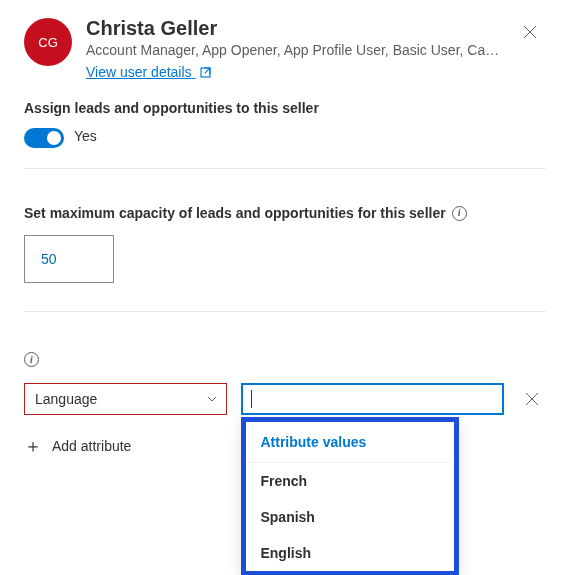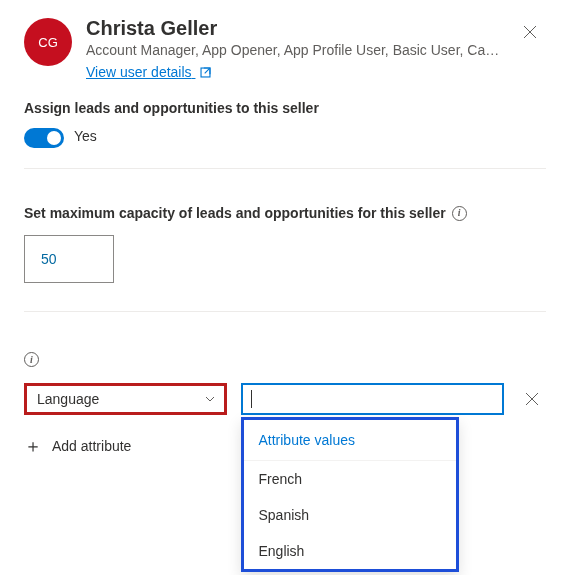--- a/index.html
+++ b/index.html
@@ -57,21 +57,21 @@
   .block { margin-top: 36px; }
 
   .num-input {
     margin-top: 14px; width: 90px; height: 48px;
     border: 1px solid #8a8886; padding: 0 16px;
     font: inherit; color: #0369a1;
   }
 
   .attr-row { display: flex; align-items: center; gap: 14px; margin-top: 16px; }
   .select-box {
-    width: 205px; height: 32px; border: 3px solid #b91c1c;
+    width: 205px; height: 32px; border: 1px solid #b91c1c;
     display: flex; align-items: center; justify-content: space-between;
     padding: 0 8px 0 10px; cursor: pointer; background: #fff;
   }
   .chevron { color: #605e5c; }
   .combo-wrap { position: relative; width: 265px; }
   .combo-input {
     width: 100%; height: 32px; border: 2px solid #0078d4;
     padding: 0 8px; font: inherit; outline: none;
   }
   .combo-input::placeholder { color: transparent; }
@@ -79,23 +79,24 @@
     position: absolute; left: 10px; top: 7px; width: 1px; height: 18px;
     background: #323130;
   }
   .clear-x {
     width: 28px; height: 28px; display: flex; align-items: center; justify-content: center;
     cursor: pointer; color: #605e5c;
   }
 
   .dropdown {
     position: absolute; left: 0; top: 34px; width: 218px;
-    background: #fff; border: 3px solid #1d4ed8;
+    background: #fff; border: 5px solid #1d4ed8;
     box-shadow: 0 6px 14px rgba(0,0,0,0.12);
     z-index: 10;
+    font-weight: bold;
   }
   .dropdown .hdr {
     padding: 12px 14px; color: #0078d4; font-size: 14px;
     border-bottom: 1px solid #f3f2f1;
   }
   .dropdown .opt { padding: 10px 14px; cursor: pointer; }
 
   .add-attr {
     display: inline-flex; align-items: center; gap: 10px;
     margin-top: 22px; cursor: pointer; color: #323130;

